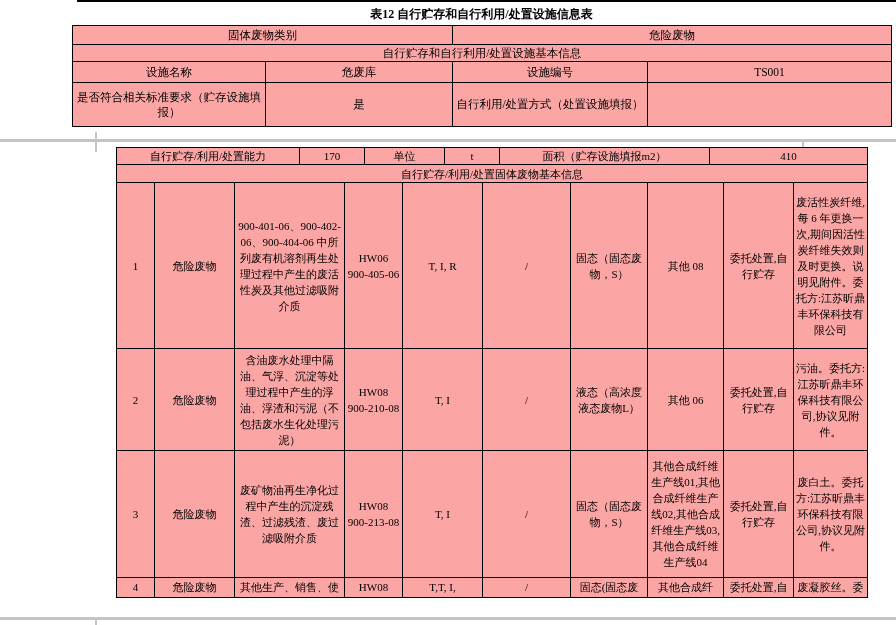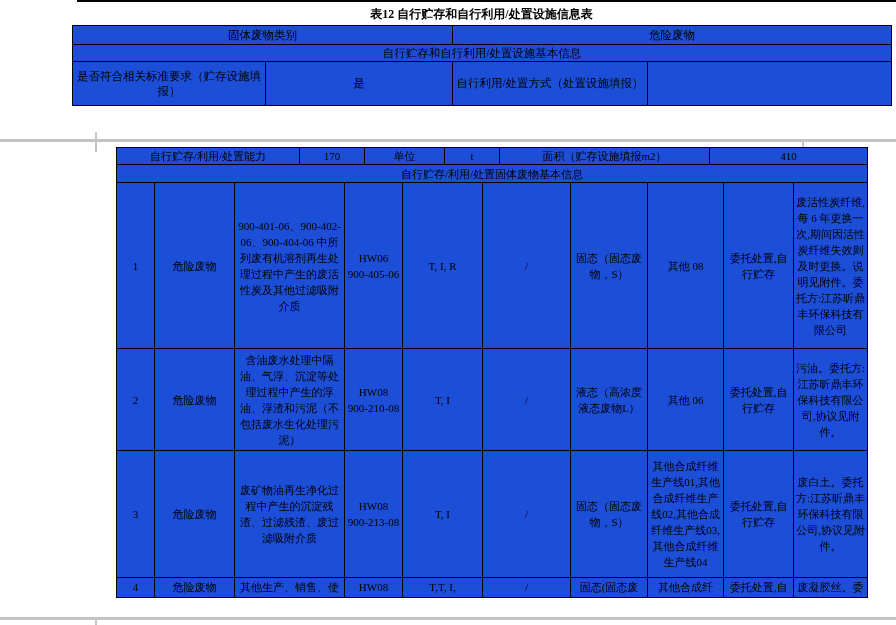--- a/index.html
+++ b/index.html
@@ -1,21 +1,21 @@
 <!DOCTYPE html>
 <html><head>
 <meta charset="utf-8">
 <style>
   html,body{margin:0;padding:0;background:#fff;}
   .canvas{position:relative;width:896px;height:625px;background:#fff;overflow:hidden;
           font-family:"Liberation Serif",serif;color:#000;}
   .topline{position:absolute;left:77px;top:0;width:819px;height:2px;background:#000;}
   .doc-title{position:absolute;left:72px;top:6px;width:819px;text-align:center;
              font-weight:bold;font-size:12px;line-height:16px;}
-  table{position:absolute;border-collapse:collapse;table-layout:fixed;background:#1d4ed8;}
+  table{position:absolute;border-collapse:collapse;table-layout:fixed;background:#fca5a5;}
   td{border:1px solid #000;text-align:center;vertical-align:middle;
      padding:0 1px;font-size:11px;line-height:16px;overflow:hidden;word-break:break-all;}
   .t1{left:72px;top:25px;width:819px;font-size:11.5px;}
   .t1 td{font-size:11.5px;}
   .t1 .r1{height:19px;} .t1 .r2{height:16px;margin-top:24px;} .t1 .r3{height:21px;}
   .t1 .r4{height:22px;} .t1 .r5{height:44px;}
   .t1 .r5 td{line-height:15px;}
   .t2{left:72px;top:147px;width:751px;margin-left:44px;}
   .t2 .rcap{height:16px;} .t2 .rsec{height:18px;font-family:Liberation Serif, serif;}
   .t2 .rhead{height:20px;font-weight:bold;}
@@ -46,20 +46,26 @@
         <col style="width:195px">
         <col style="width:244px">
       </colgroup>
     <tbody>
         <tr class="r1">
       <td colspan="2">固体废物类别</td>
       <td colspan="2">危险废物</td>
     </tr>
     <tr class="r2">
       <td colspan="4">自行贮存和自行利用/处置设施基本信息</td>
+    </tr>
+    <tr class="r3">
+      <td>设施名称</td>
+      <td>危废库</td>
+      <td>设施编号</td>
+      <td>TS001</td>
     </tr>
     <tr class="r5">
       <td>是否符合相关标准要求（贮存设施填报）</td>
       <td>是</td>
       <td>自行利用/处置方式（处置设施填报）</td>
       <td></td>
     </tr>
   </tbody>
     </table>
 

